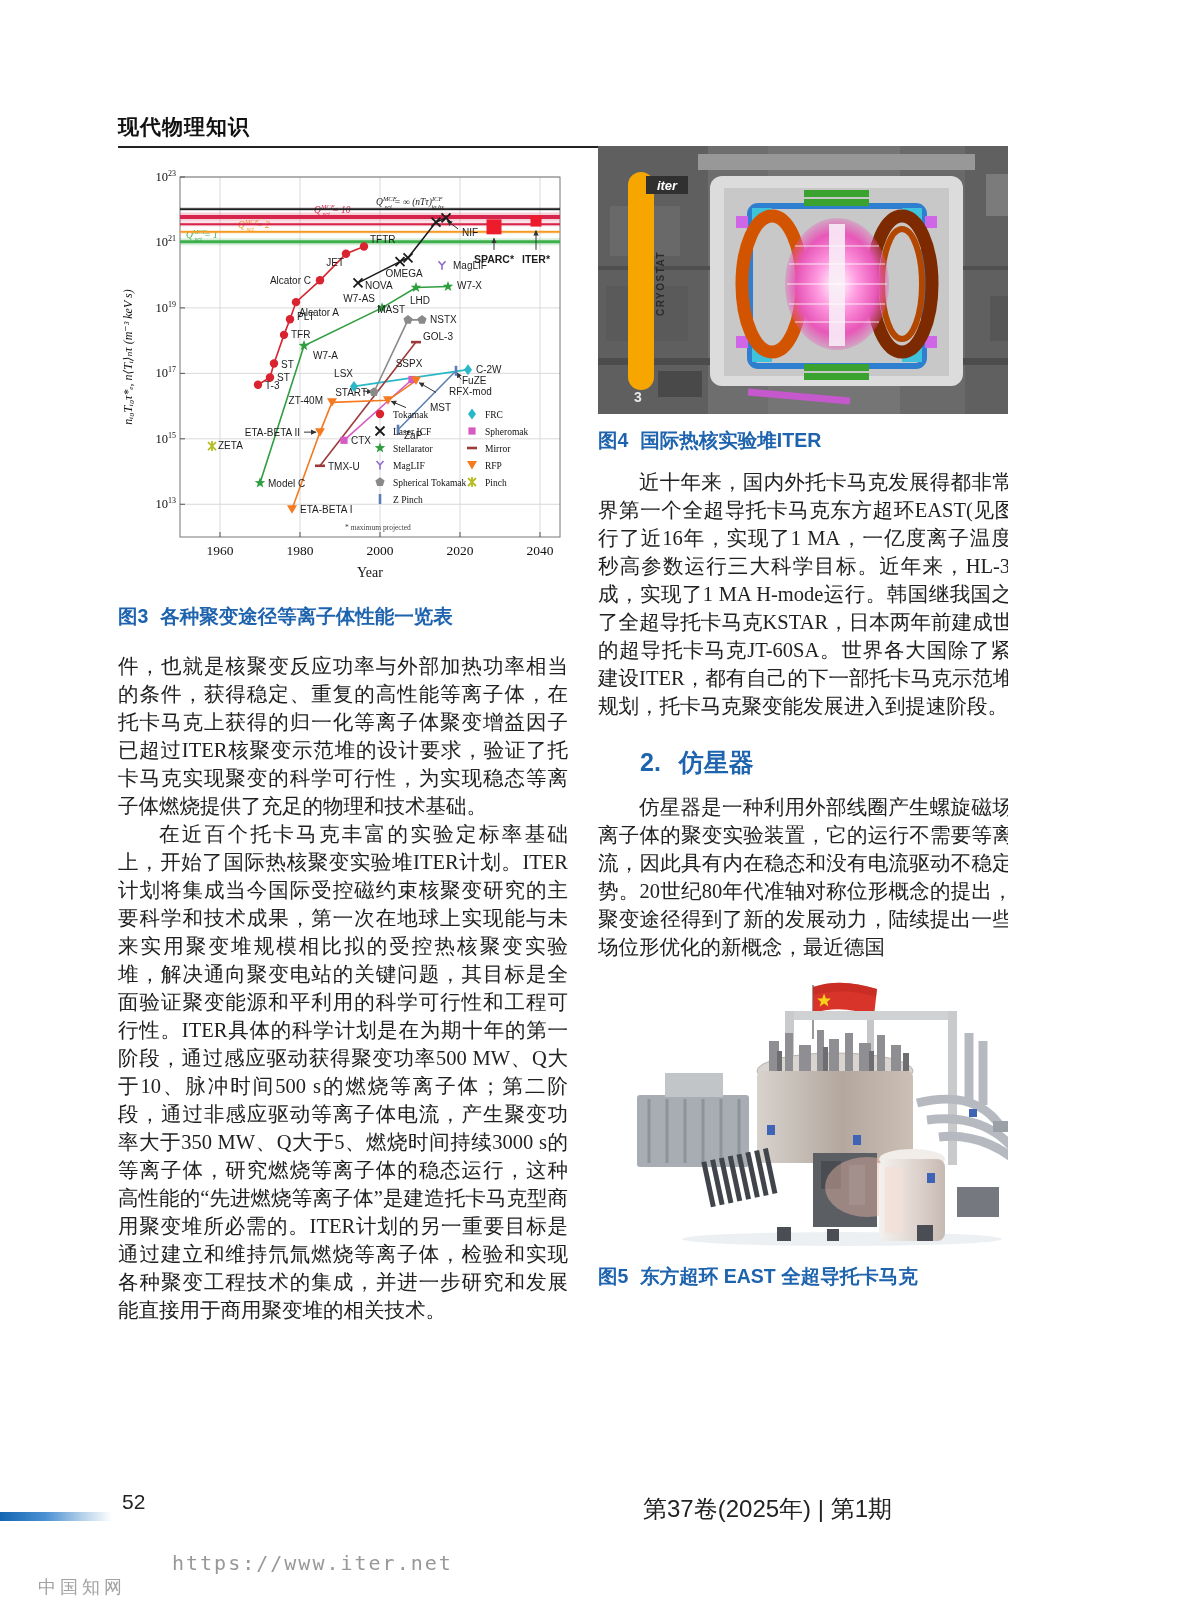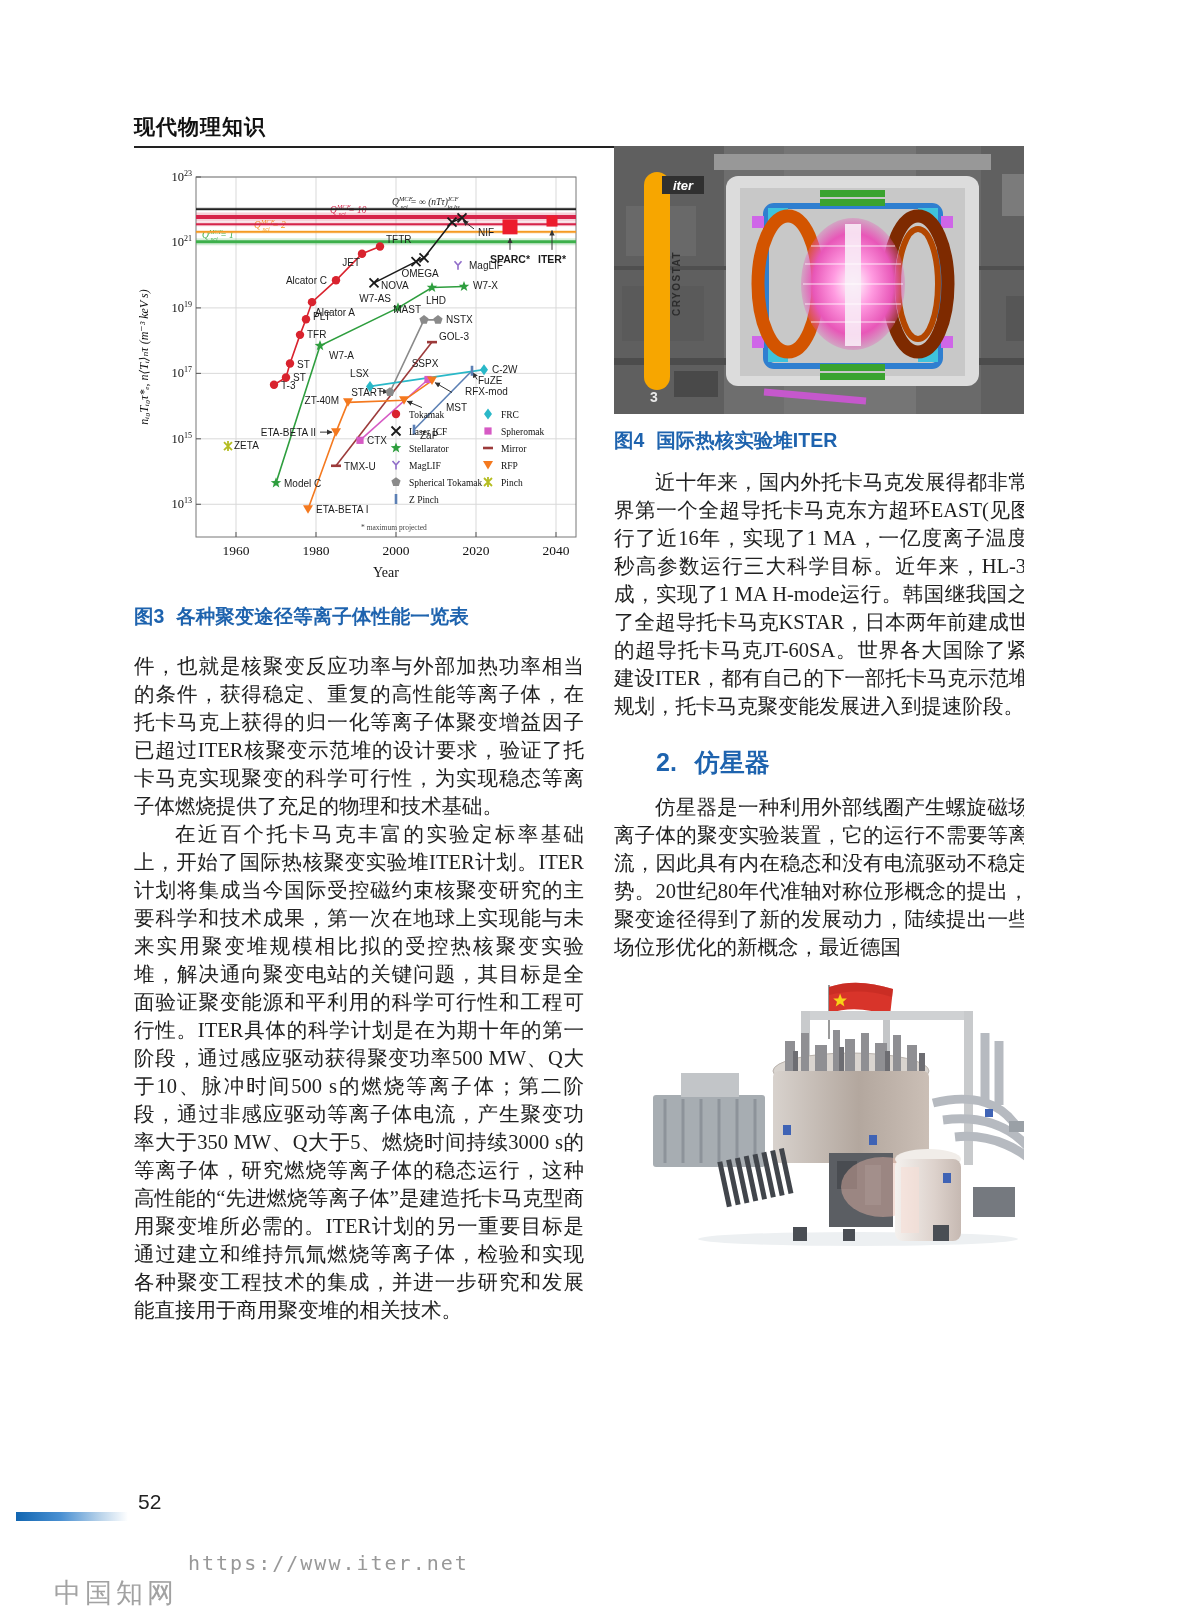--- a/index.html
+++ b/index.html
@@ -1,17 +1,17 @@
 <!DOCTYPE html>
 <html><head>
 <meta charset="utf-8">
 <style>
   html,body{margin:0;padding:0;background:#ffffff;}
   .page{position:relative;width:1008px;height:1615px;background:#fff;overflow:hidden;
-        font-family:"Liberation Serif","DejaVu Serif",serif;color:#212121;margin-left:16px;}
+        font-family:"Liberation Serif","DejaVu Serif",serif;color:#212121;}
   .hdr-title{position:absolute;left:118px;top:113px;font-family:"Liberation Sans","DejaVu Sans",sans-serif;
         font-weight:bold;font-size:21px;color:#111;letter-spacing:1px;}
   .hdr-rule{position:absolute;left:118px;top:146px;width:955px;height:0;border-top:2.5px solid #222;}
   .col-left{position:absolute;left:118px;top:165px;width:450px;}
   .col-right{position:absolute;left:598px;top:146px;width:477px;}
   .fig-caption{margin-top:13px;text-align:left;color:#1e63ae;font-weight:bold;font-size:19.5px;
         font-family:"Liberation Sans","DejaVu Sans",sans-serif;}
   .fig-caption .tag{margin-right:12px;}
   p.body{font-size:20.5px;line-height:28px;text-align:justify;margin:0;}
   p.indent{text-indent:2em;}
@@ -21,21 +21,21 @@
   .sec-heading{margin:26px 0 6px 42px;color:#1e63ae;font-weight:bold;font-size:25px;
         font-family:Liberation Sans, sans-serif;}
   .sec-heading .num{margin-right:18px;}
   .fig5wrap{margin:14px auto 0 auto;width:440px;}
   .ft-bar{position:absolute;left:0;top:1512px;width:112px;height:9px;
         background:linear-gradient(to right,#1266b1 0%,#4a90d2 40%,#b9d3ea 75%,#ffffff 100%);}
   .ft-page{position:absolute;left:122px;top:1490px;font-family:"Liberation Sans","DejaVu Sans",sans-serif;
         font-size:21px;color:#222;}
   .ft-issue{position:absolute;right:116px;top:1493px;font-family:"Liberation Sans","DejaVu Sans",sans-serif;
         font-size:24px;color:#222;}
-  .wm-brand{position:absolute;left:38px;top:1575px;font-size:27px;color:#a2a2a2;letter-spacing:4px;}
+  .wm-brand{position:absolute;left:38px;top:1575px;font-size:18px;color:#a2a2a2;letter-spacing:4px;}
   .wm-url{position:absolute;left:172px;top:1551px;font-family:"DejaVu Sans Mono","Liberation Mono",monospace;
         font-size:20px;color:#989898;letter-spacing:2px;}
   svg{display:block;}
 </style>
 </head>
 <body>
 
 <div class="page">
 
   <div class="hdr-title">现代物理知识</div>
@@ -380,19 +380,23 @@
             <rect x="310" y="198" width="8" height="10"></rect>
         </g>
         <g fill="#4a4e54">
           <rect x="160" y="252" width="14" height="14"></rect>
             <rect x="300" y="250" width="16" height="16"></rect>
           <rect x="210" y="254" width="12" height="12"></rect>
             <rect x="404" y="238" width="14" height="14"></rect>
         </g>
       </svg>
     </div>
+    <div class="fig-caption">
+      <span class="tag">图5</span><span>东方超环 EAST 全超导托卡马克</span>
+    </div>
   </div>
 
   <div class="ft-bar"></div>
   <div class="ft-page">52</div>
+  <div class="ft-issue">第37卷(2025年) | 第1期</div>
   <div class="wm-brand">中国知网</div>
   <div class="wm-url">https://www.iter.net</div>
 </div>
 
 </body></html>

